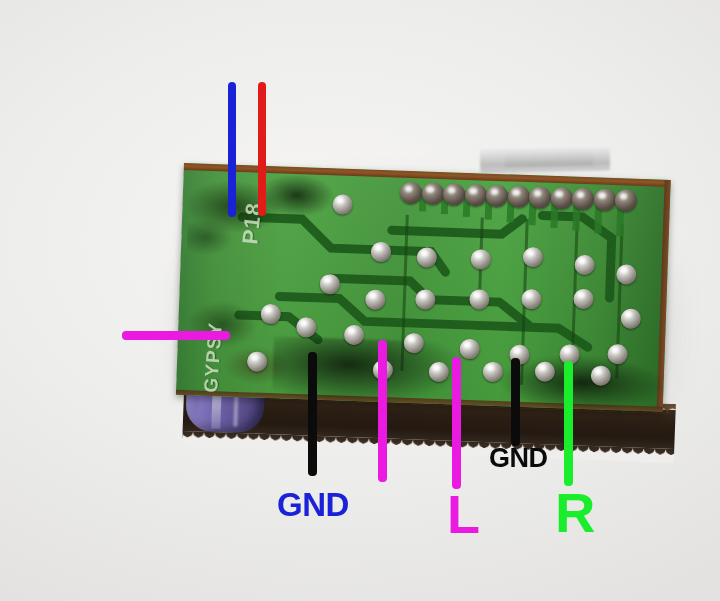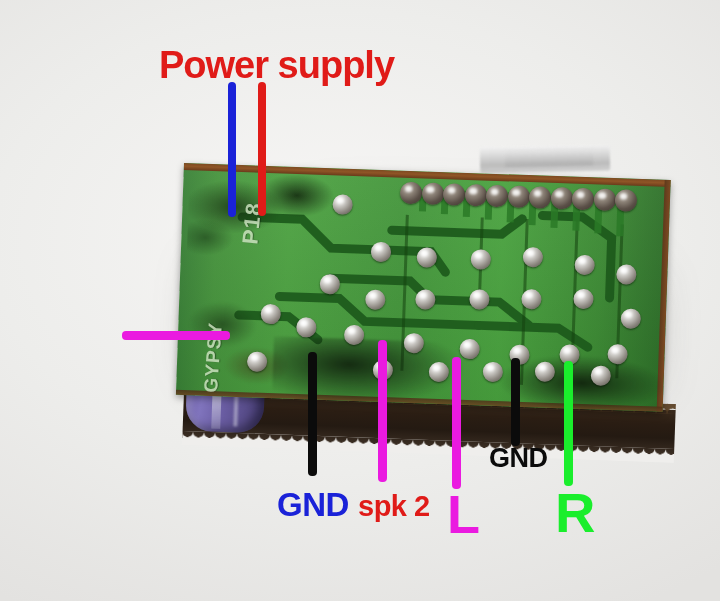--- a/index.html
+++ b/index.html
@@ -345,26 +345,24 @@
   <div class="ann-line" style="left:308px;top:352px;width:9px;height:124px;background:#0b0b0b;"></div>
 
   <div class="ann-line" style="left:378px;top:340px;width:9px;height:142px;background:#ea1ae0;"></div>
 
   <div class="ann-line" style="left:452px;top:357px;width:9px;height:132px;background:#ea1ae0;"></div>
 
   <div class="ann-line" style="left:511px;top:358px;width:9px;height:88px;background:#0b0b0b;"></div>
 
   <div class="ann-line" style="left:564px;top:361px;width:9px;height:125px;background:#1aee2c;"></div>
 
-  <div class="ann-label lbl-power" style="left:159px;top:46px;">Power supply</div>
 
 
   <div class="ann-label lbl-gnd-blue" style="left:277px;top:488px;">GND</div>
 
-  <div class="ann-label lbl-spk2" style="left:358px;top:492px;">spk 2</div>
 
   <div class="ann-label lbl-L" style="left:447px;top:487px;">L</div>
 
   <div class="ann-label lbl-gnd-black" style="left:489px;top:445px;">GND</div>
 
   <div class="ann-label lbl-R" style="left:555px;top:485px;">R</div>
 
 </div>
 
 </body></html>

